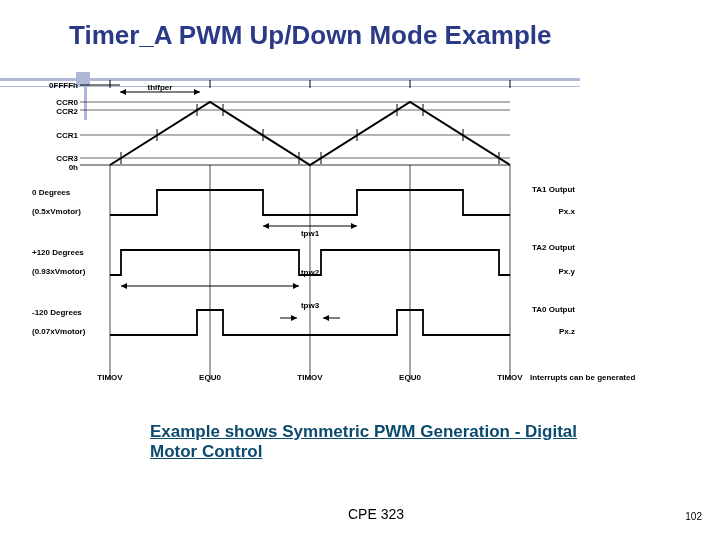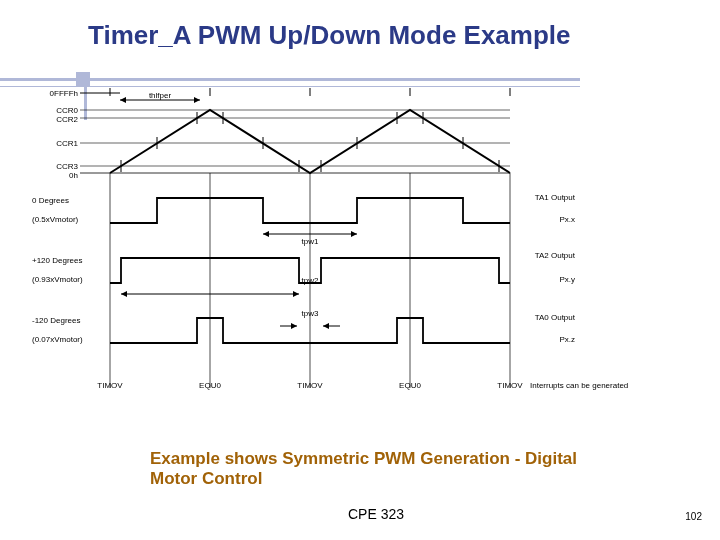--- a/index.html
+++ b/index.html
@@ -22,21 +22,21 @@
   .title-area {
     position: absolute;
     left: 0;
     top: 20px;
     width: 720px;
   }
   .title-text {
     font-size: 26px;
     font-weight: bold;
     color: #2b3a87;
-    padding-left: 88px;
+    padding-left: 69px;
     padding-bottom: 6px;
   }
   .title-underline-thick {
     position: absolute;
     left: 0;
     top: 58px;
     width: 580px;
     height: 3px;
     background: #b0b8d8;
   }
@@ -62,43 +62,45 @@
     top: 52px;
     width: 14px;
     height: 14px;
     background: #b0b8d8;
   }
 
   
   .chart {
     position: absolute;
     left: 20px;
-    top: 88px;
+    top: 80px;
     width: 680px;
     height: 340px;
+    font-weight: bold;
   }
   .chart svg {
     width: 680px;
     height: 340px;
   }
   .chart text {
     font-family: Arial, Helvetica, sans-serif;
   }
   .small { font-size: 8px; }
 
   
   .caption {
     position: absolute;
     left: 150px;
-    top: 449px;
+    top: 422px;
     width: 450px;
     font-size: 17px;
     font-weight: bold;
-    color: #a16207;
+    color: #0c4a6e;
     line-height: 1.15;
+    text-decoration: underline;
   }
 
   
   .footer-center {
     position: absolute;
     left: 16px;
     bottom: 18px;
     width: 720px;
     text-align: center;
     font-size: 14px;

